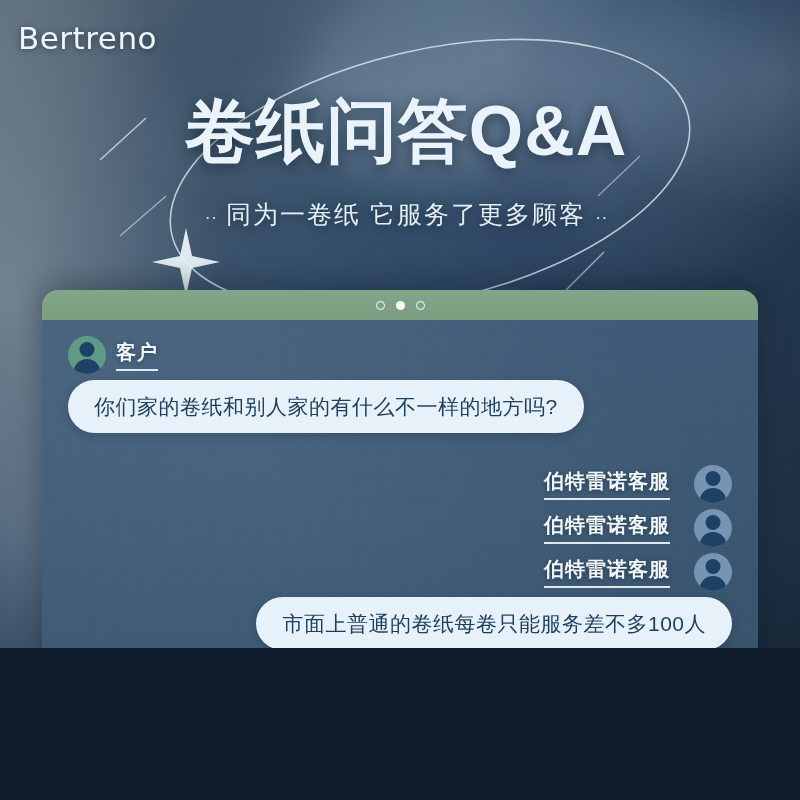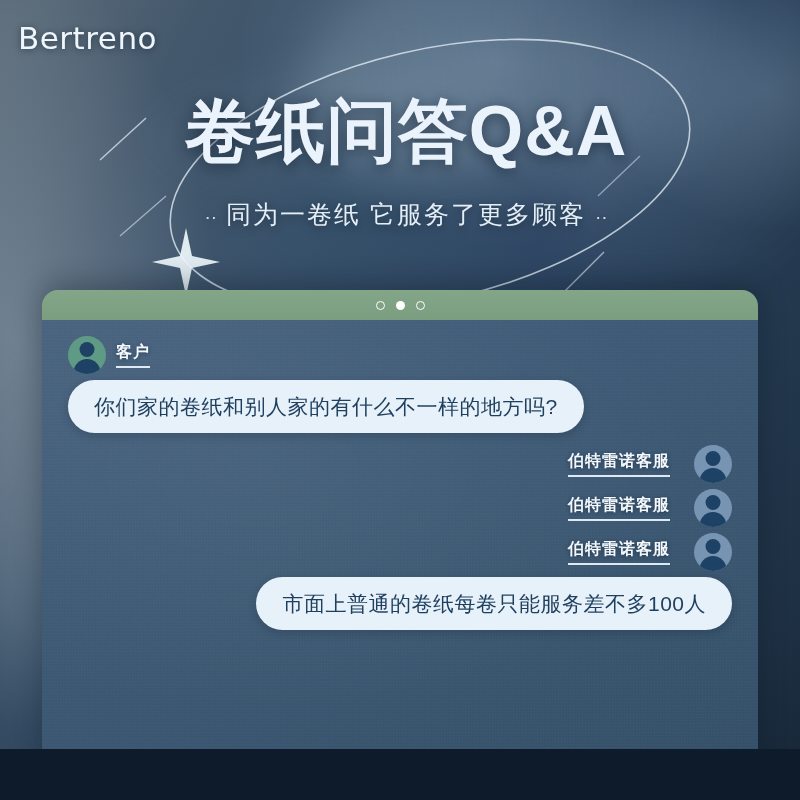--- a/index.html
+++ b/index.html
@@ -3,21 +3,21 @@
 <meta charset="utf-8">
 <style>
   html, body {
     margin: 0;
     padding: 0;
     background: #0d1b2a;
   }
   #page {
     position: relative;
     width: 800px;
-    height: 749px;
+    height: 648px;
     overflow: hidden;
     font-family: "Liberation Sans", "DejaVu Sans", sans-serif;
     background:
       radial-gradient(ellipse 420px 300px at 62% 8%, rgba(168,190,208,0.30) 0%, rgba(168,190,208,0.0) 62%),
       radial-gradient(ellipse 300px 560px at 2% 46%, rgba(196,206,214,0.34) 0%, rgba(196,206,214,0.0) 68%),
       radial-gradient(ellipse 240px 200px at 96% 12%, rgba(150,178,200,0.26) 0%, rgba(150,178,200,0.0) 70%),
       linear-gradient(118deg, #5d6d7b 0%, #44586c 17%, #36506a 38%, #2e4663 58%, #24394f 78%, #1b2c3e 100%);
   }
 
   
@@ -114,21 +114,21 @@
   }
   .panel-body > * { position: relative; }
 
   
   .speaker {
     display: flex; align-items: center; gap: 10px;
     margin-bottom: 6px;
   }
   .speaker.right { justify-content: flex-end; gap: 24px; }
   .speaker-name {
-    font-size: 16px; font-weight: bold; color: #f2f8fd;
+    font-size: 20px; font-weight: bold; color: #f2f8fd;
     letter-spacing: 1px;
     padding-bottom: 3px;
     border-bottom: 2px solid rgba(236,245,252,.92);
     text-shadow: 0 1px 4px rgba(8,20,34,.45);
   }
   .avatar {
     width: 38px; height: 38px; border-radius: 50%;
     position: relative; overflow: hidden; flex: none;
   }
   .avatar.cust { background: #5f9b84; }
@@ -136,21 +136,21 @@
   .avatar .head {
     position: absolute; left: 50%; top: 6px; transform: translateX(-50%);
     width: 15px; height: 15px; border-radius: 50%; background: #1e4166;
   }
   .avatar .body {
     position: absolute; left: 50%; top: 23px; transform: translateX(-50%);
     width: 27px; height: 24px; border-radius: 14px 14px 0 0; background: #1e4166;
   }
 
   
-  .row { display: flex; margin-bottom: 12px; }
+  .row { display: flex; margin-bottom: 32px; }
   .row.left  { justify-content: flex-start; }
   .row.right { justify-content: flex-end; }
   .bubble {
     background: #e7f1fa;
     color: #1e3f5e;
     font-size: 21px;
     line-height: 1;
     padding: 16px 26px;
     border-radius: 28px;
     white-space: nowrap;

